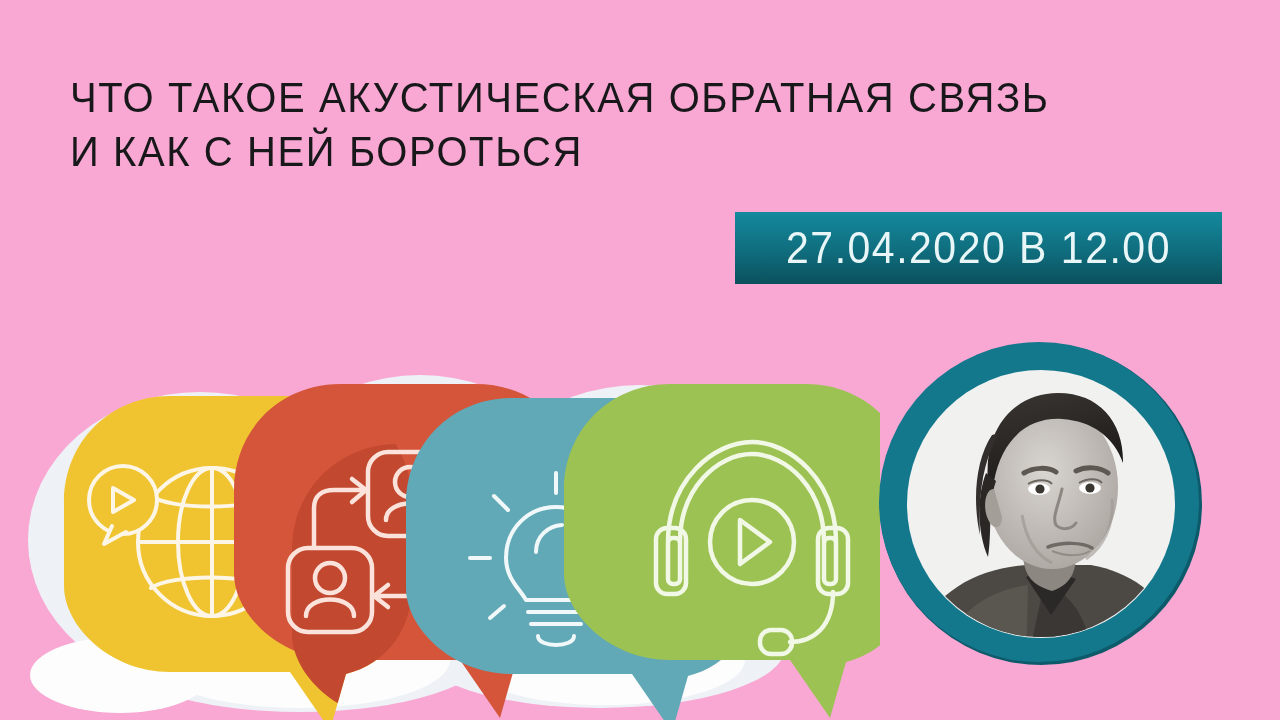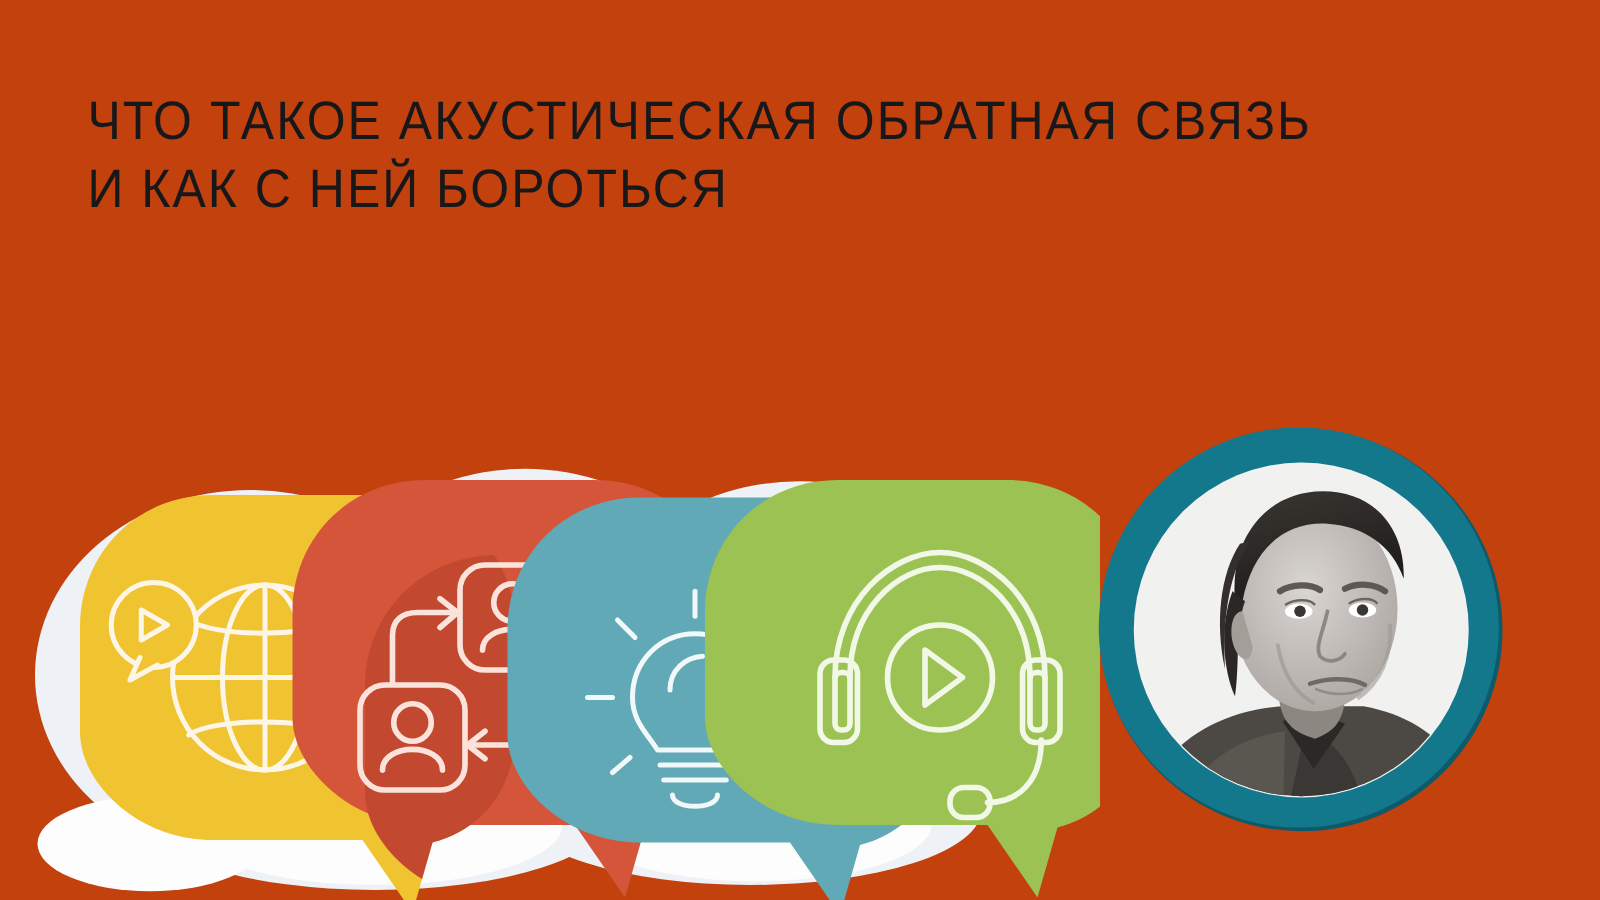--- a/index.html
+++ b/index.html
@@ -6,21 +6,21 @@
   html, body {
     margin: 0;
     padding: 0;
     background: #ffffff;
   }
   #slide {
     position: relative;
     width: 1280px;
     height: 720px;
     overflow: hidden;
-    background: #c2410c;
+    background: #f9a8d4;
     font-family: "Liberation Sans", sans-serif;
   }
 
   
   #title-block {
     position: absolute;
     left: 70px;
     top: 68px;
     width: 1130px;
   }
@@ -82,20 +82,23 @@
 </head>
 <body>
 
 <div id="slide">
 
   <div id="title-block">
     <div class="title-line">ЧТО ТАКОЕ АКУСТИЧЕСКАЯ ОБРАТНАЯ СВЯЗЬ</div>
     <div class="title-line">И КАК С НЕЙ БОРОТЬСЯ</div>
   </div>
 
+  <div id="date-banner">
+    <span id="date-banner-text">27.04.2020 В 12.00</span>
+  </div>
 
   <div id="artwork">
     <svg width="880" height="390" viewBox="0 0 880 390" xmlns="http://www.w3.org/2000/svg">
       <defs>
 
         <path id="bub" d="M6,112 C6,52 52,6 112,6 L248,6 C308,6 354,52 354,112
                            L354,196 C354,240 328,274 288,284
                            L272,340 L232,282
                            L112,282 C52,282 6,236 6,196 Z"></path>
         <clipPath id="clipYellow">

